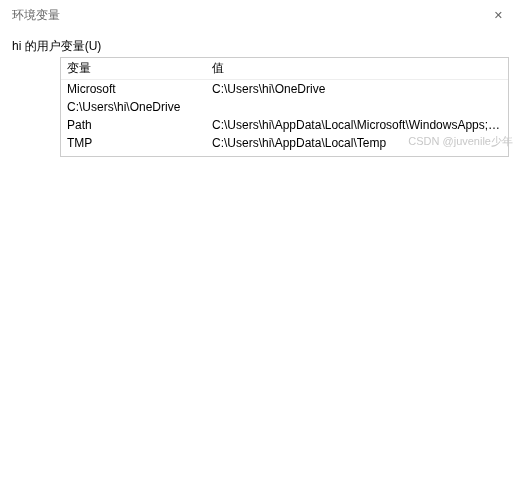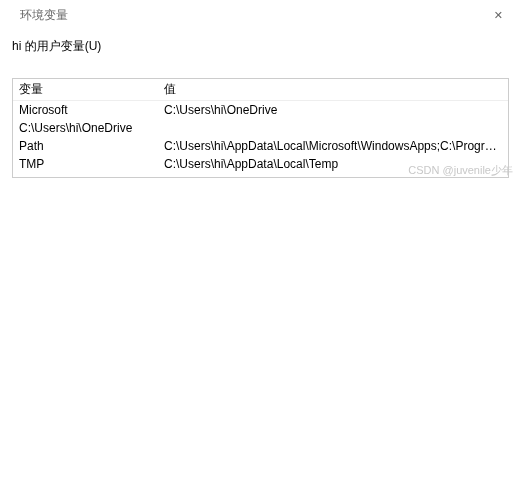--- a/index.html
+++ b/index.html
@@ -11,30 +11,31 @@
     color: #000;
     width: 521px;
     overflow: hidden;
   }
   .window { position: relative; }
   .titlebar {
     height: 30px;
     display: flex;
     align-items: center;
     justify-content: space-between;
-    padding: 0 10px 0 20px;
+    padding: 0 10px 0 12px;
     color: #666;
   }
   .close-x { font-size: 11px; color: #666; padding: 4px 8px; }
   .content { padding: 8px 12px 0 12px; }
-  .section-label { color: #000; margin-bottom: 23px; }
+  .section-label { color: #000; margin-bottom: 2px; }
   .list-box {
     border: 1px solid #ccc;
     background: #fff;
     margin-bottom: 10px;
+    margin-left: 48px;
   }
   .list-header, .list-row {
     display: flex;
     padding: 2px 6px;
   }
   .list-header { border-bottom: 1px solid #eee; }
   .col-name { width: 145px; flex-shrink: 0; }
   .col-val { flex: 1; white-space: nowrap; overflow: hidden; text-overflow: ellipsis; }
   .list-box-tall { height: 100px; overflow: hidden; }
   .list-box-sys { height: 108px; overflow: hidden; position: relative; }
@@ -90,21 +91,21 @@
   .btn.primary { border: 1.5px solid #0078d7; }
   .sys-area {
     margin: 8px 12px 0 12px;
   }
   .sys-row-sel { background: #cfe7ff; }
   .bottom-actions {
     display: flex; justify-content: flex-end; gap: 12px;
     padding: 10px 12px 14px 0;
   }
   .watermark {
-    position: absolute; bottom: 0; right: 8px;
+    position: absolute; bottom: 8px; right: 8px;
     color: #c8c8c8; font-size: 11px;
   }
   .list-box-sys .list-row { padding: 1px 6px; }
 </style>
 </head>
 <body>
 
 <div class="window">
   <div class="titlebar">
     <span>环境变量</span>

